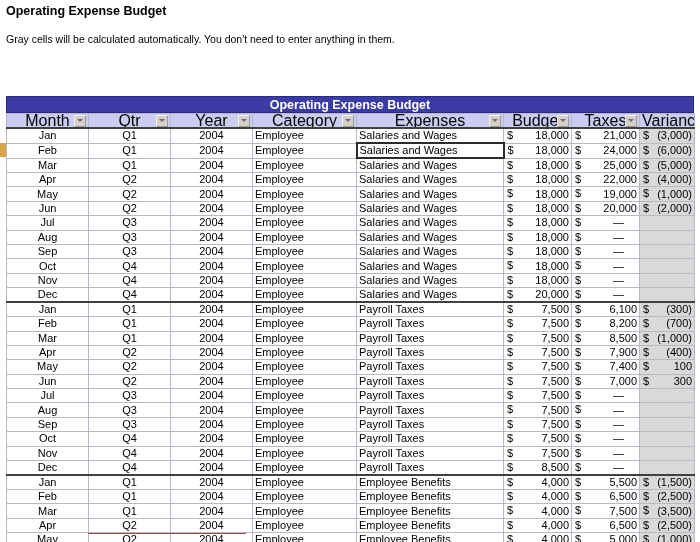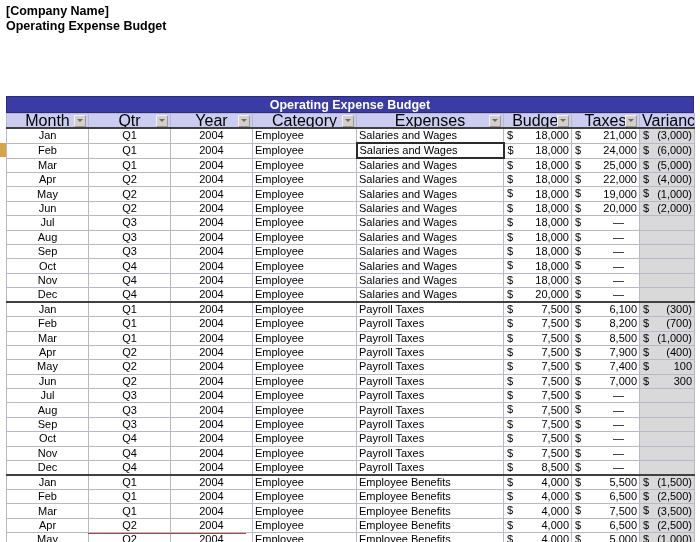--- a/index.html
+++ b/index.html
@@ -175,24 +175,24 @@
     border-top: 1px solid #9E4B3C;
     z-index: 9;
   }
 </style>
 </head>
 <body>
 
 <div id="sheet">
 
   <div class="titles">
-    <div>[Company Name]</div>
     <div>Operating Expense Budget</div>
   </div>
 
+  <div class="note">Gray cells will be calculated automatically. You don't  need to enter anything in them.</div>
 
   <div class="banner">Operating Expense Budget</div>
 
   <div class="rowtick"></div>
 
   <table class="grid">
     <colgroup>
       <col class="c-month">
         <col class="c-qtr">
         <col class="c-year">

